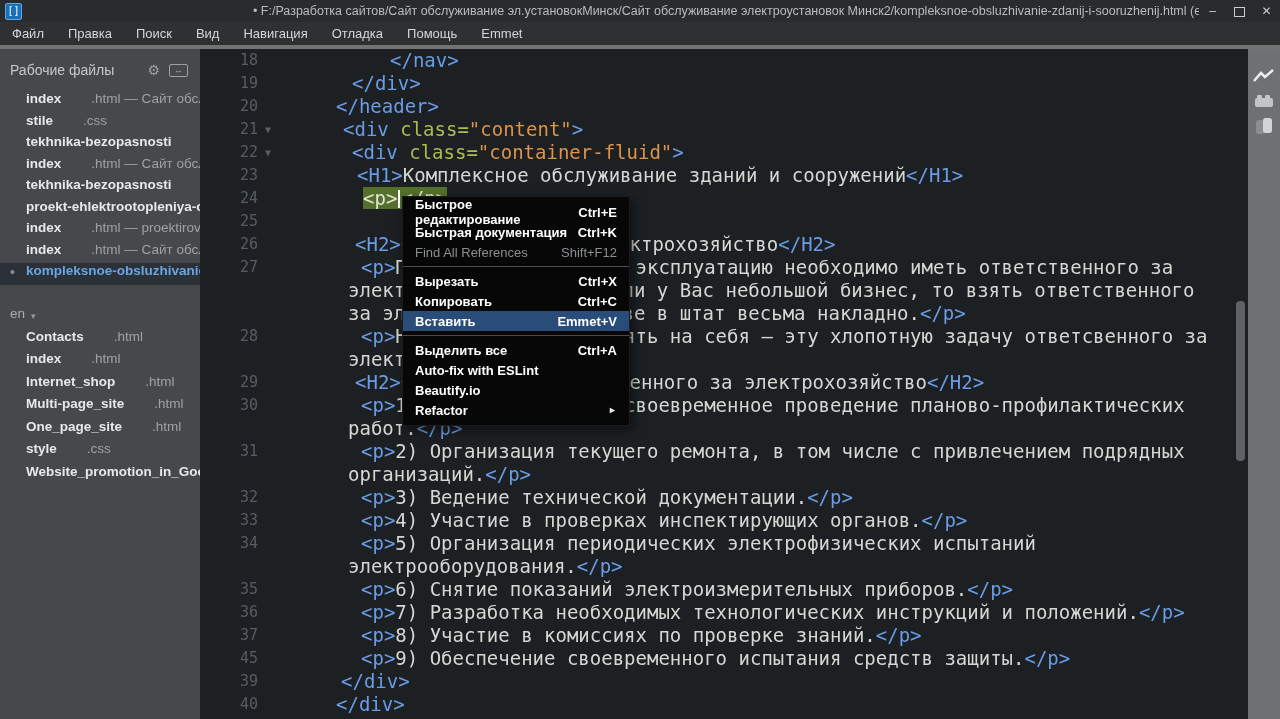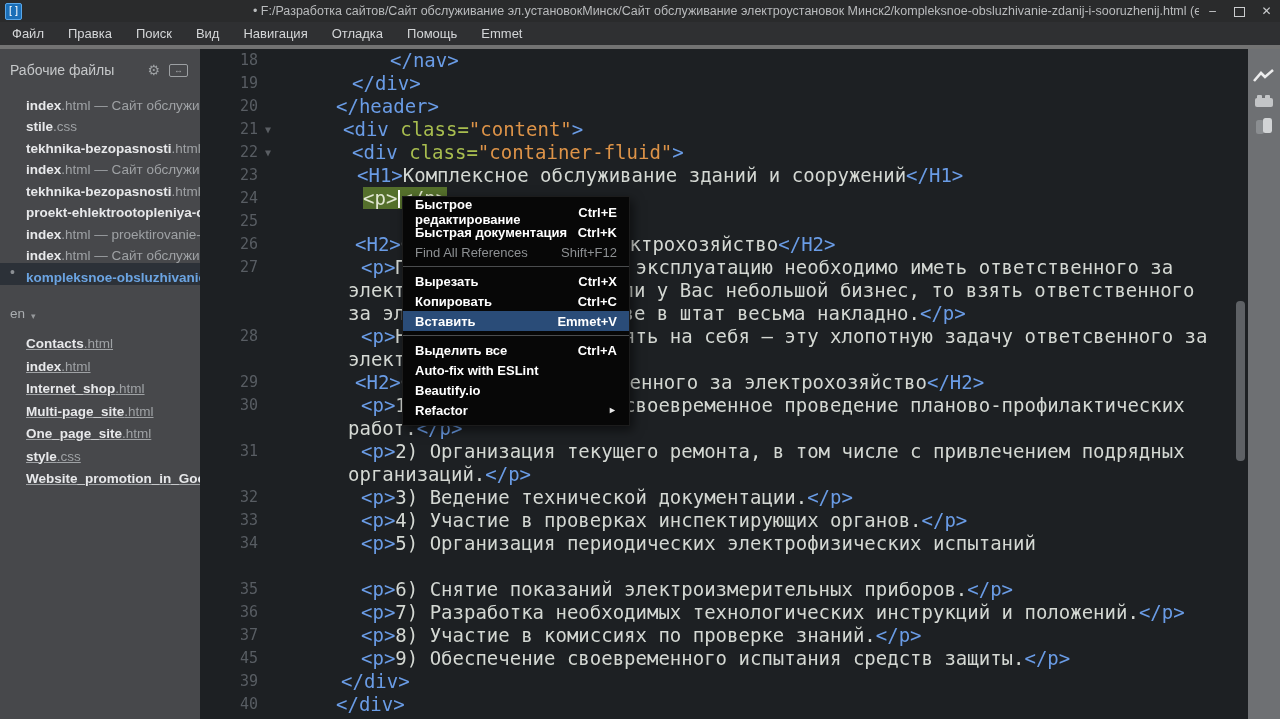--- a/index.html
+++ b/index.html
@@ -16,22 +16,22 @@
   
   .menubar{height:23px;background:#2f3032;display:flex;align-items:center;color:#d4d6d8;font-size:13px;border-bottom:4px solid #737373;}
   .mb-item{padding:0 12px;}
   
   .main{display:flex;height:674px;}
   
   .sidebar{width:200px;flex:none;background:#47484b;overflow:hidden;position:relative;color:#9fa2a5;}
   .sb-head{height:42px;display:flex;align-items:center;color:#c6c8ca;font-size:14px;padding:0 12px 0 10px;}
   .gear{margin-left:auto;color:#9da0a3;font-size:14px;}
   .split{width:17px;height:11px;border:1px solid #9da0a3;border-radius:2px;margin-left:9px;font-size:9px;line-height:10px;text-align:center;color:#9da0a3;}
-  .wf-item,.pf-item{height:21.5px;display:flex;align-items:flex-end;padding-left:26px;font-size:13.5px;white-space:nowrap;overflow:hidden;position:relative;}
-  .pf-item{height:22.5px;text-decoration:underline;}
+  .wf-item,.pf-item{height:21.5px;display:flex;align-items:flex-start;padding-left:26px;font-size:13.5px;white-space:nowrap;overflow:hidden;position:relative;gap:30px;}
+  .pf-item{height:22.5px;}
   .fn{font-weight:bold;color:#e7e8ea;}
   .fx{color:#9fa2a5;}
   .wf-item.active{background:#2c3138;}
   .wf-item.active .fn{color:#6ba4e2;font-weight:600;}
   .dirty{position:absolute;left:10px;color:#8a8e93;font-size:14px;top:1px;}
   .proj-head{margin-top:14px;height:22px;display:flex;align-items:flex-end;padding-left:10px;color:#aaadb0;font-size:13.5px;}
   .tri{font-size:9px;margin-left:6px;color:#96999c;}
   #pf{margin-top:8px;}
   
   .editor{flex:1;background:#1d2023;overflow:hidden;position:relative;padding-top:0;
@@ -186,21 +186,21 @@
           <div class="row"><div class="gut"><span class="ln">28</span></div><div class="code" style="margin-left: 36px;"><span class="sg-t">&lt;p&gt;</span><span class="sg-x">Наша фирма сможет взять на себя — эту хлопотную задачу ответсвенного за</span></div></div>
           <div class="row"><div class="gut"><span class="ln"></span></div><div class="code" style="margin-left: 23px;"><span class="sg-x">электрохозяйство.</span><span class="sg-t">&lt;/p&gt;</span></div></div>
           <div class="row"><div class="gut"><span class="ln">29</span></div><div class="code" style="margin-left: 30px;"><span class="sg-t">&lt;H2&gt;</span><span class="sg-x">Обязанности ответственного за электрохозяйство</span><span class="sg-t">&lt;/H2&gt;</span></div></div>
           <div class="row"><div class="gut"><span class="ln">30</span></div><div class="code" style="margin-left: 36px;"><span class="sg-t">&lt;p&gt;</span><span class="sg-x">1) Выполнение работ своевременное проведение планово-профилактических</span></div></div>
           <div class="row"><div class="gut"><span class="ln"></span></div><div class="code" style="margin-left: 23px;"><span class="sg-x">работ.</span><span class="sg-t">&lt;/p&gt;</span></div></div>
           <div class="row"><div class="gut"><span class="ln">31</span></div><div class="code" style="margin-left: 36px;"><span class="sg-t">&lt;p&gt;</span><span class="sg-x">2) Организация текущего ремонта, в том числе с привлечением подрядных</span></div></div>
           <div class="row"><div class="gut"><span class="ln"></span></div><div class="code" style="margin-left: 23px;"><span class="sg-x">организаций.</span><span class="sg-t">&lt;/p&gt;</span></div></div>
           <div class="row"><div class="gut"><span class="ln">32</span></div><div class="code" style="margin-left: 36px;"><span class="sg-t">&lt;p&gt;</span><span class="sg-x">3) Ведение технической документации.</span><span class="sg-t">&lt;/p&gt;</span></div></div>
           <div class="row"><div class="gut"><span class="ln">33</span></div><div class="code" style="margin-left: 36px;"><span class="sg-t">&lt;p&gt;</span><span class="sg-x">4) Участие в проверках инспектирующих органов.</span><span class="sg-t">&lt;/p&gt;</span></div></div>
           <div class="row"><div class="gut"><span class="ln">34</span></div><div class="code" style="margin-left: 36px;"><span class="sg-t">&lt;p&gt;</span><span class="sg-x">5) Организация периодических электрофизических испытаний</span></div></div>
-          <div class="row"><div class="gut"><span class="ln"></span></div></div>
+          <div class="row"><div class="gut"><span class="ln"></span></div><div class="code" style="margin-left: 23px;"><span class="sg-x">электрооборудования.</span><span class="sg-t">&lt;/p&gt;</span></div></div>
           <div class="row"><div class="gut"><span class="ln">35</span></div><div class="code" style="margin-left: 36px;"><span class="sg-t">&lt;p&gt;</span><span class="sg-x">6) Снятие показаний электроизмерительных приборов.</span><span class="sg-t">&lt;/p&gt;</span></div></div>
           <div class="row"><div class="gut"><span class="ln">36</span></div><div class="code" style="margin-left: 36px;"><span class="sg-t">&lt;p&gt;</span><span class="sg-x">7) Разработка необходимых технологических инструкций и положений.</span><span class="sg-t">&lt;/p&gt;</span></div></div>
           <div class="row"><div class="gut"><span class="ln">37</span></div><div class="code" style="margin-left: 36px;"><span class="sg-t">&lt;p&gt;</span><span class="sg-x">8) Участие в комиссиях по проверке знаний.</span><span class="sg-t">&lt;/p&gt;</span></div></div>
           <div class="row"><div class="gut"><span class="ln">45</span></div><div class="code" style="margin-left: 36px;"><span class="sg-t">&lt;p&gt;</span><span class="sg-x">9) Обеспечение своевременного испытания средств защиты.</span><span class="sg-t">&lt;/p&gt;</span></div></div>
           <div class="row"><div class="gut"><span class="ln">39</span></div><div class="code" style="margin-left: 16px;"><span class="sg-t">&lt;/div&gt;</span></div></div>
           <div class="row"><div class="gut"><span class="ln">40</span></div><div class="code" style="margin-left: 11px;"><span class="sg-t">&lt;/div&gt;</span></div></div>
           <div class="row"><div class="gut"><span class="ln">41</span></div><div class="code" style="margin-left: 5px;"><span class="sg-t">&lt;footer</span><span class="sg-a"> class=</span><span class="sg-s">"footer"</span><span class="sg-t">&gt;&lt;div</span><span class="sg-a"> class=</span><span class="sg-s">"container"</span><span class="sg-t">&gt;</span></div></div>
         </div>
       <div class="scroll-thumb"></div>
     </div>

